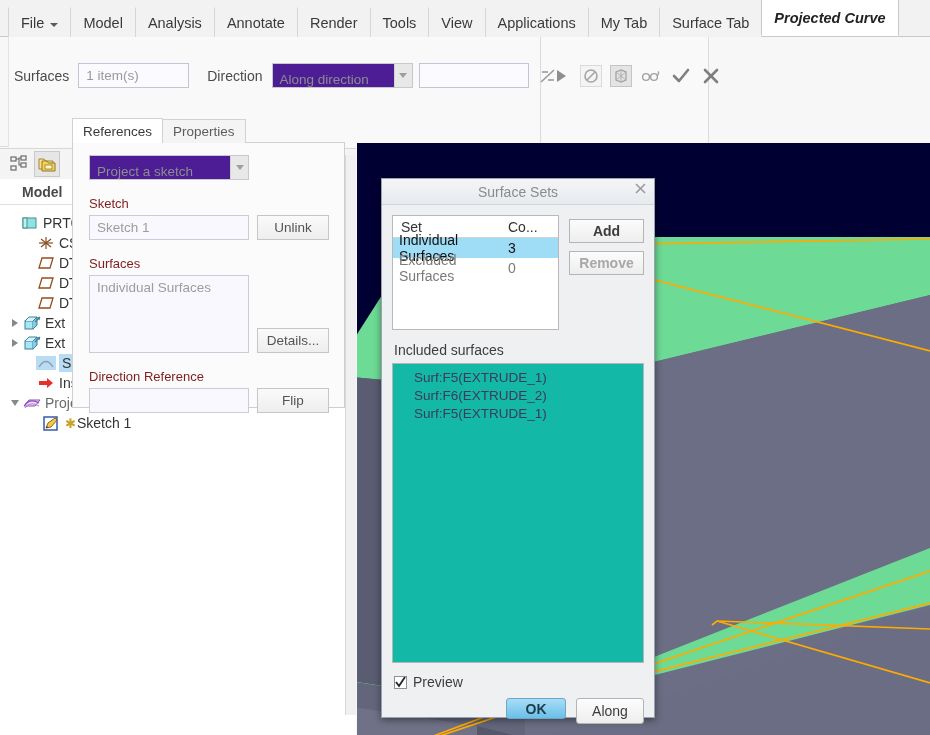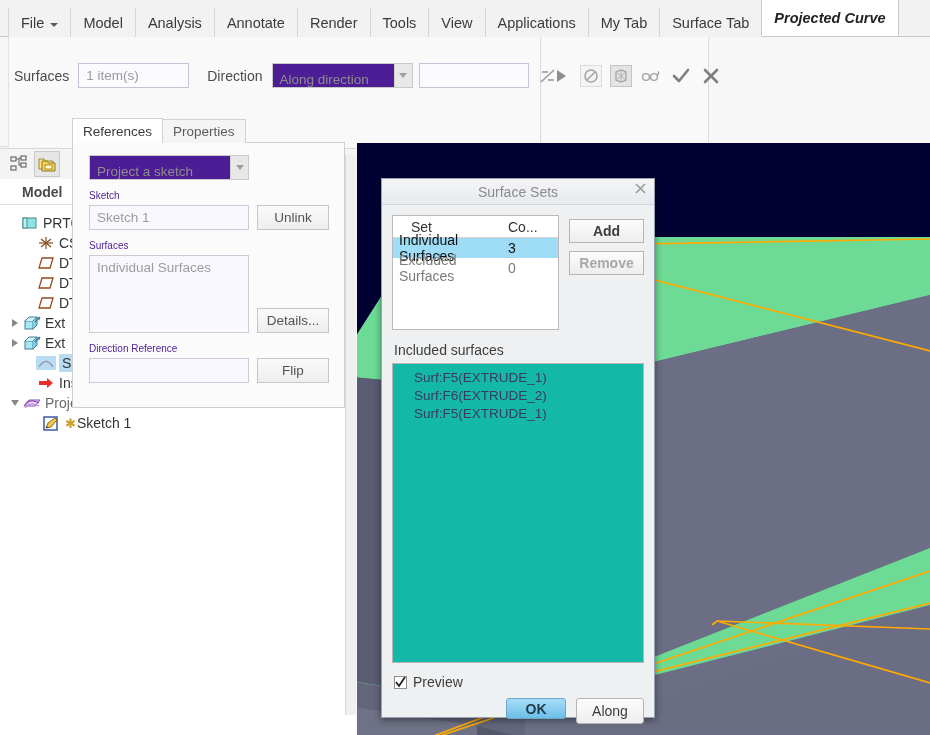--- a/index.html
+++ b/index.html
@@ -163,22 +163,22 @@
   
   .ref-panel {
     position: absolute; left: 72px; top: 142px;
     width: 273px; height: 266px;
     background: #fbfbfb;
     border: 1px solid #cfcfcf;
     z-index: 5;
   }
   .ref-panel .pad { padding: 12px 8px 0 16px; }
   .grp-label {
-    font-size: 10px; color: #4c1d95;
-    margin: 10px 0 4px 0;
+    font-size: 13px; color: #7f1d1d;
+    margin: 16px 0 4px 0;
   }
   .inp {
     border: 1px solid #cfcad9;
     background: #faf8ff;
     font-size: 13.5px;
     color: #9d9d9d;
     padding: 4px 7px;
     height: 25px;
     display: flex; align-items: center;
   }
@@ -299,21 +299,21 @@
     background: #ffffff;
     border: 1px solid #b9b9b9;
   }
   .setlist-head {
     height: 22px;
     display: flex;
     border-bottom: 1px solid #d3d3d3;
     background: #ffffff;
     font-size: 14px; color: #333;
   }
-  .setlist-head .c1 { width: 115px; padding-left: 18px; display:flex; align-items:center; }
+  .setlist-head .c1 { width: 115px; padding-left: 8px; display:flex; align-items:center; }
   .setlist-head .c2 { flex: 1; display:flex; align-items:center; }
   .setrow {
     height: 20px; display: flex;
     font-size: 14px; color: #7a7a7a;
   }
   .setrow.active { background: #9fdcf5; color: #111; }
   .setrow .c1 { width: 115px; padding-left: 6px; display:flex; align-items:center; }
   .setrow .c2 { flex: 1; display:flex; align-items:center; }
 
   .dlg-btn {

